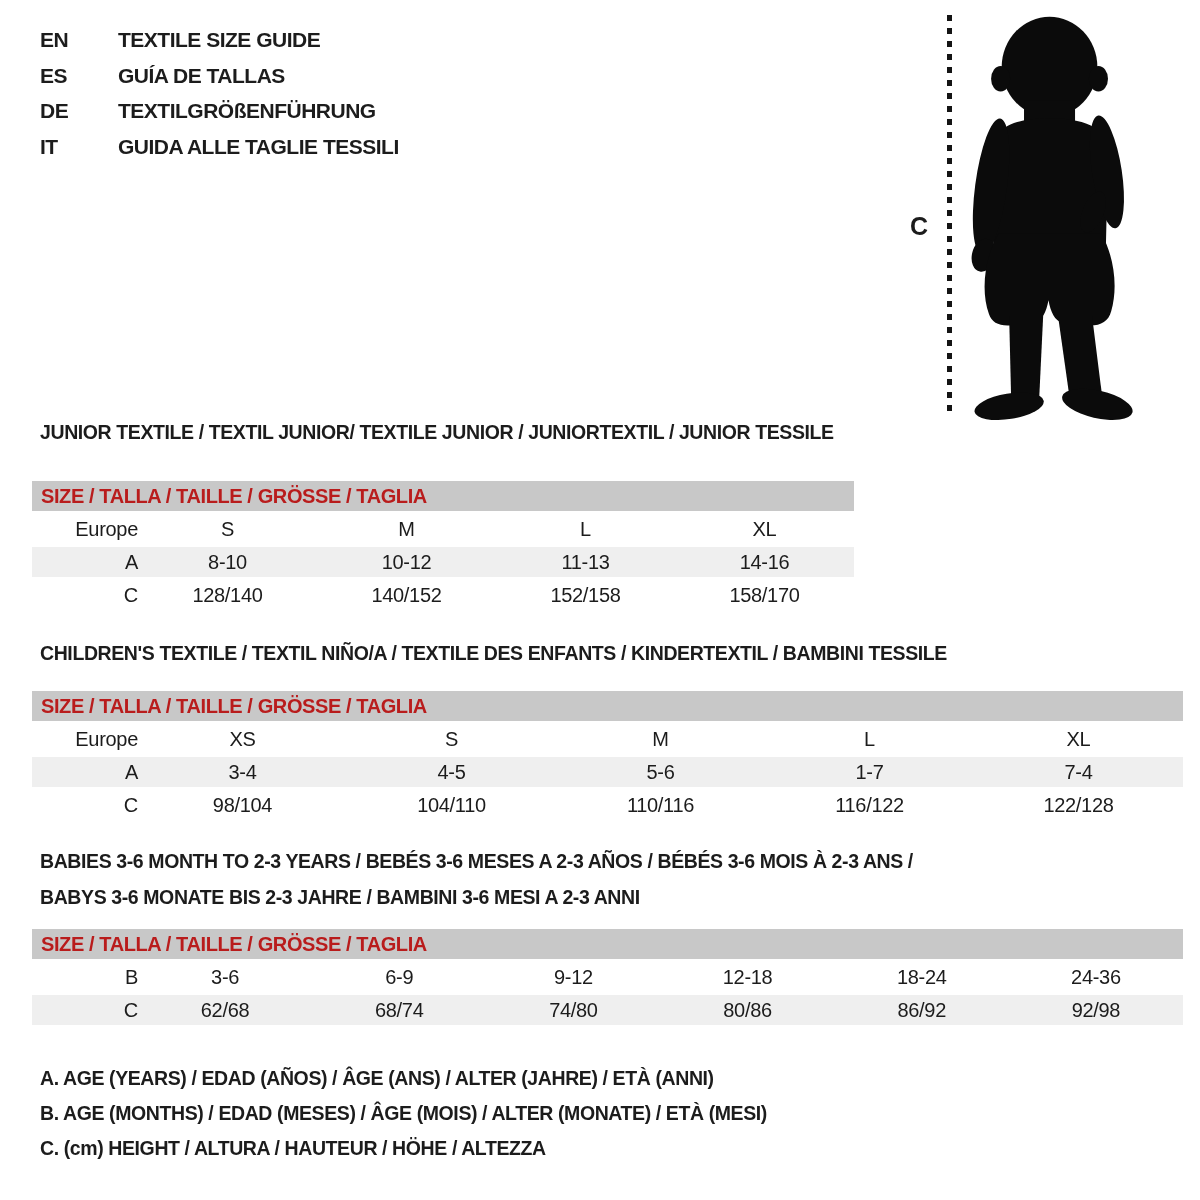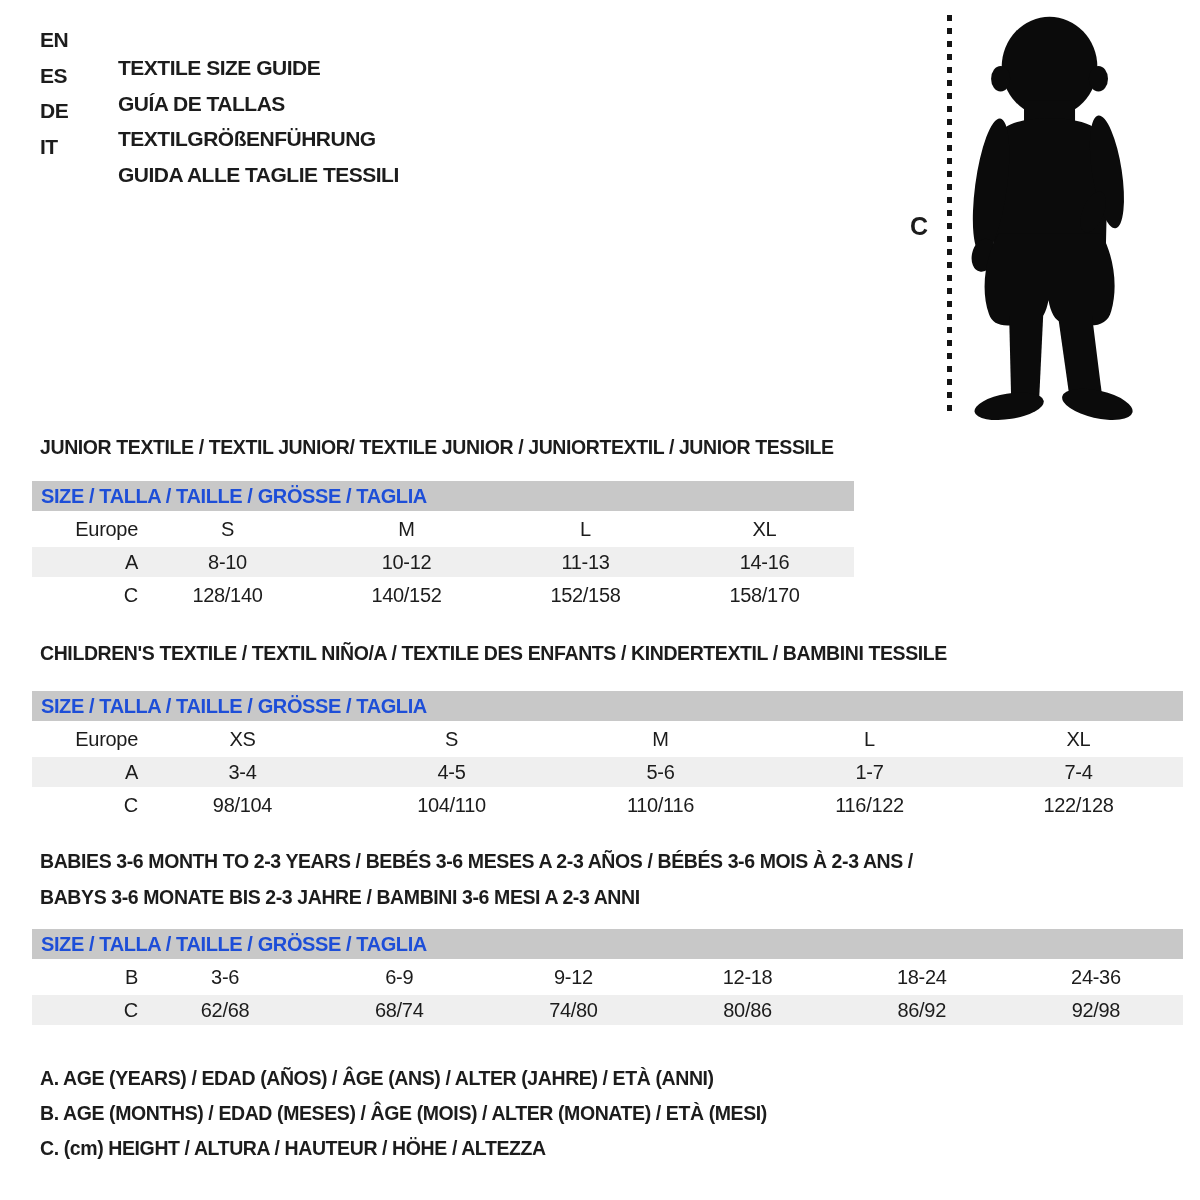--- a/index.html
+++ b/index.html
@@ -6,35 +6,35 @@
   body{
     width:1200px;height:1200px;background:#ffffff;position:relative;
     font-family:"Liberation Sans", sans-serif;color:#1c1c1c;overflow:hidden;
   }
   .abs{position:absolute;}
 
   
   .langs{left:40px;top:28px;}
   .lang-row{display:flex;height:35.5px;}
   .lang-code{width:78px;font-size:21px;font-weight:700;letter-spacing:-0.5px;}
-  .lang-title{font-size:21px;font-weight:700;letter-spacing:-0.5px;margin-top:28px;}
+  .lang-title{font-size:21px;font-weight:700;letter-spacing:-0.5px;}
 
   
   .measure-line{left:947px;top:15px;width:5px;height:400px;
     background:repeating-linear-gradient(to bottom,#141414 0 6px,transparent 6px 13px);}
   .c-label{left:910px;top:212px;font-size:25px;font-weight:700;}
   .toddler{left:956px;top:10px;}
 
   
   .sec-head{font-size:19.5px;font-weight:700;letter-spacing:-0.4px;white-space:nowrap;}
   .sec-head.two-line{line-height:36px;}
 
   
   .tbl{left:32px;}
-  .band{height:30px;line-height:30px;background:#c8c8c8;color:#1d4ed8;
+  .band{height:30px;line-height:30px;background:#c8c8c8;color:#b91c1c;
     font-size:20px;font-weight:700;letter-spacing:-0.4px;padding-left:9px;}
   .trow{display:grid;height:30px;margin-top:3px;align-items:center;font-size:20px;letter-spacing:-0.3px;}
   .trow.shaded{background:#efefef;}
   .trow .lbl{padding-left:9px;text-align:right;}
   .trow span{text-align:center;}
   .cols5{grid-template-columns:106px repeat(4,1fr);}
   .cols6{grid-template-columns:106px repeat(5,1fr);}
   .cols7{grid-template-columns:106px repeat(6,1fr);}
   .t-junior{top:481px;width:822px;}
   .t-children{top:691px;width:1151px;}
@@ -86,21 +86,21 @@
     <path d="M40 228 C 27 252, 23 286, 31 310 C 34 320, 42 323, 56 321 L 74 319 C 81 317, 85 308, 87 296 C 89 308, 93 317, 100 319 L 120 321 C 134 323, 143 319, 146 307 C 153 281, 148 250, 137 228 Z"></path>
 
     <path d="M50 312 L 82 312 L 78 402 L 52 402 Z"></path>
     <path d="M96 312 L 128 312 L 138 398 L 108 404 Z"></path>
 
     <ellipse cx="50" cy="404" rx="33" ry="13" transform="rotate(-10 50 404)"></ellipse>
     <ellipse cx="133" cy="402" rx="34" ry="14" transform="rotate(14 133 402)"></ellipse>
   </g>
 </svg>
 
-<div class="abs sec-head" style="left:40px;top:436px;">JUNIOR TEXTILE / TEXTIL JUNIOR/ TEXTILE JUNIOR / JUNIORTEXTIL / JUNIOR TESSILE</div>
+<div class="abs sec-head" style="left:40px;top:421px;">JUNIOR TEXTILE / TEXTIL JUNIOR/ TEXTILE JUNIOR / JUNIORTEXTIL / JUNIOR TESSILE</div>
 <div class="abs tbl t-junior">
   <div class="band">SIZE / TALLA / TAILLE / GRÖSSE / TAGLIA</div>
   <div class="trow cols5">
     <span class="lbl">Europe</span>
     <span>S</span>
     <span>M</span>
     <span>L</span>
     <span>XL</span>
   </div>
   <div class="trow cols5 shaded">

